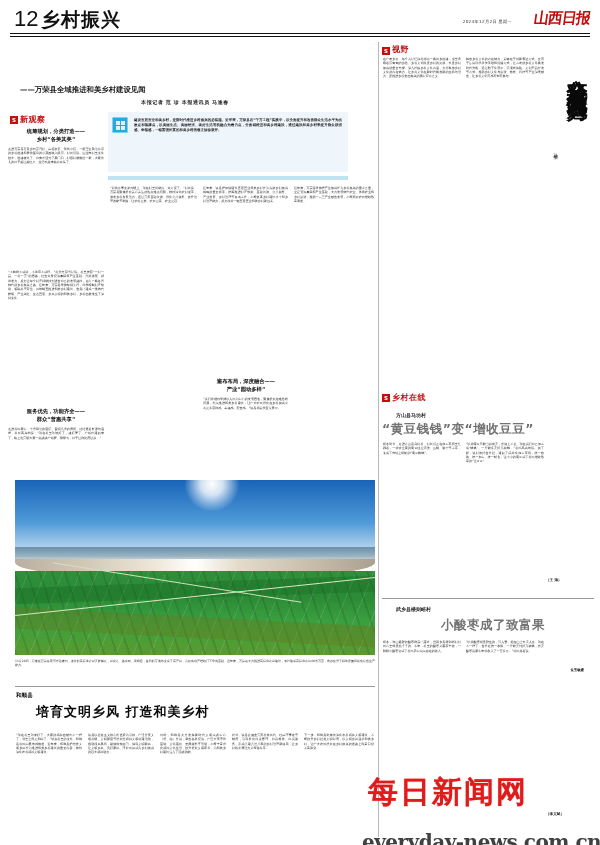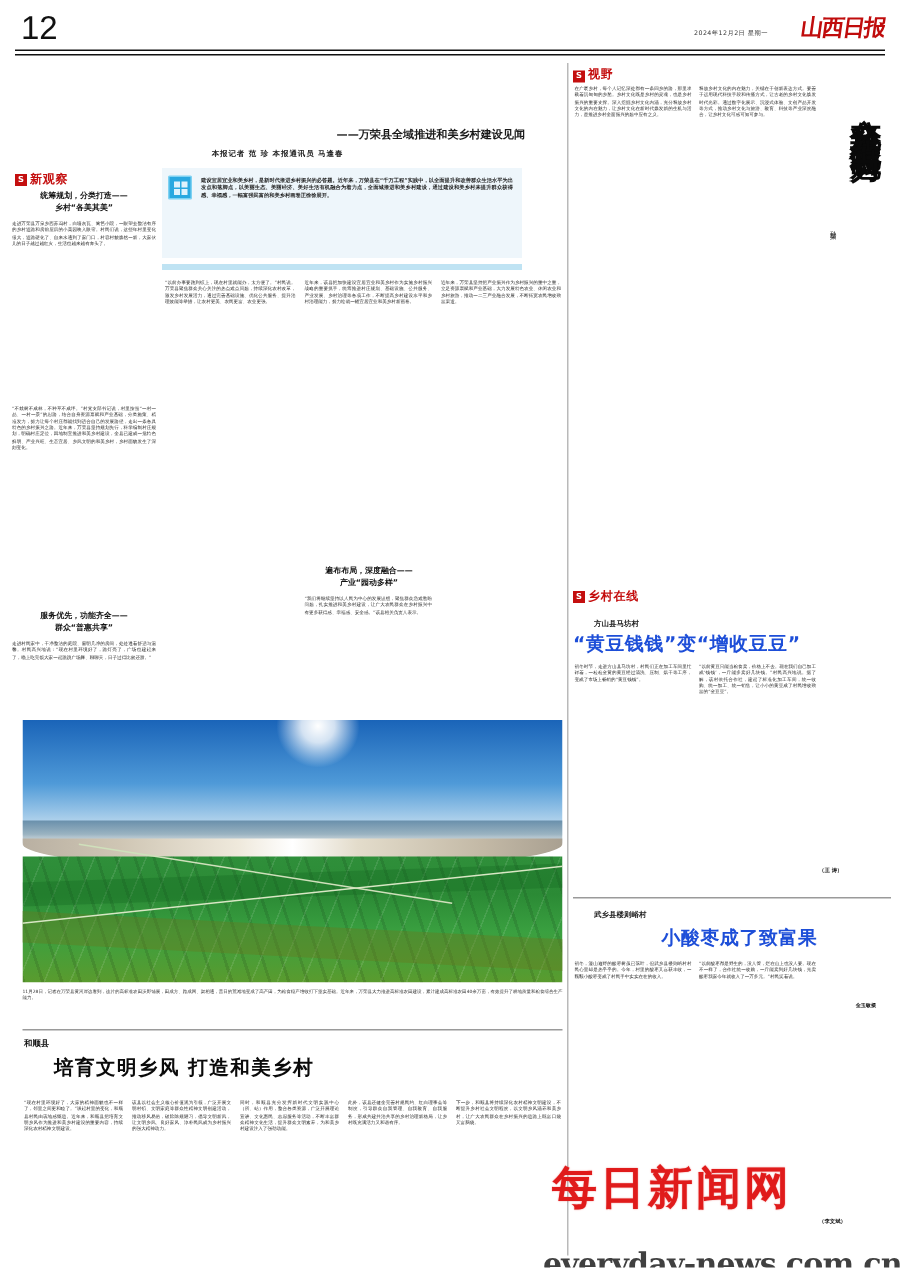--- a/index.html
+++ b/index.html
@@ -82,21 +82,21 @@
   
   .hl-main {
     position:absolute; left:20px; top:52px; width:330px;
     text-align:center;
     font-size:27px; font-weight:700; letter-spacing:1px;
     font-family:"DejaVu Sans", sans-serif;
     color:#0a0a0a; white-space:nowrap;
   }
   .hl-sub {
     position:absolute; left:20px; top:85px; width:330px;
-    text-align:right; font-size:7.4px; font-weight:700;
+    text-align:left; font-size:7.4px; font-weight:700;
     font-family:"DejaVu Sans", sans-serif; color:#1a1a1a;
     white-space:nowrap;
   }
   .hl-by {
     position:absolute; left:20px; top:99px; width:330px;
     text-align:center; font-size:5px; font-weight:700;
     font-family:"DejaVu Sans", sans-serif; color:#222;
     white-space:nowrap; letter-spacing:.6px;
   }
 
@@ -226,21 +226,21 @@
     writing-mode:vertical-rl; text-orientation:upright;
     font-size:4.2px; color:#333;
     font-family:"DejaVu Sans", sans-serif; letter-spacing:1px;
   }
 
   .rkicker {
     position:absolute; font-size:5px; font-weight:700; color:#222;
     font-family:"DejaVu Sans", sans-serif; white-space:nowrap;
   }
   .rhl {
-    position:absolute; font-size:12.5px; font-weight:700; color:#1d4ed8;
+    position:absolute; font-size:12.5px; font-weight:700; color:#737373;
     font-family:"DejaVu Sans", sans-serif; white-space:nowrap;
     letter-spacing:.5px; text-align:center;
   }
   .sig {
     position:absolute; font-size:3.6px; font-weight:700; color:#111;
     font-family:"DejaVu Sans", sans-serif; white-space:nowrap;
   }
 
   
   .wm-cn {
@@ -257,20 +257,21 @@
     letter-spacing:-.5px; white-space:nowrap;margin-top:24px;
   }
 </style>
 </head>
 <body>
 
 <div class="page">
 
   <div class="masthead">
     <div class="mast-num">12</div>
+    <div class="mast-sec">乡村振兴</div>
     <div class="mast-date">2024年12月2日 星期一</div>
     <div class="mast-logo">山西日报</div>
     <div class="mast-rule"></div>
     <div class="mast-rule2"></div>
   </div>
 
   <div class="hl-sub">——万荣县全域推进和美乡村建设见闻</div>
   <div class="hl-by">本报记者 范 珍 本报通讯员 马逢春</div>
 
   <div class="flag" style="left:10px; top:114px;">

